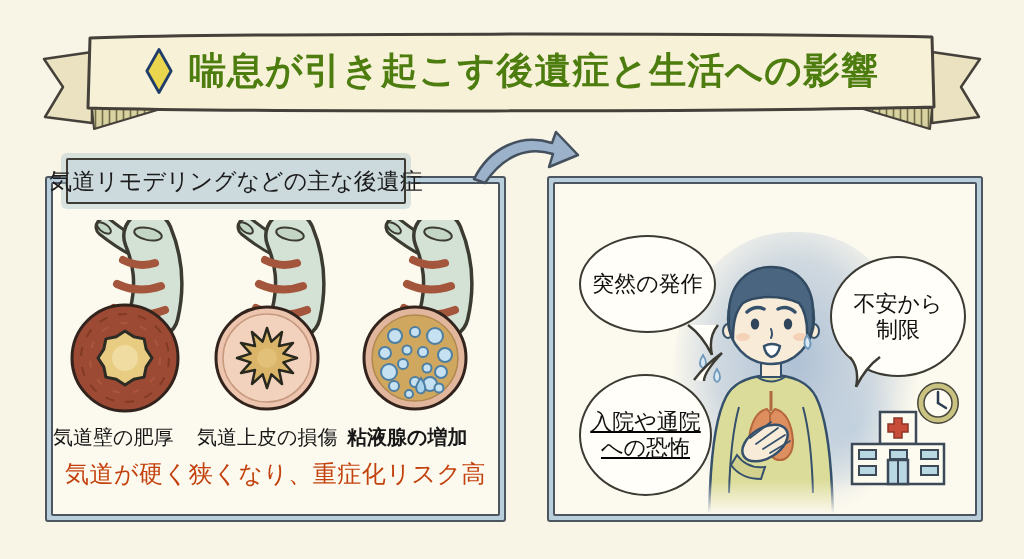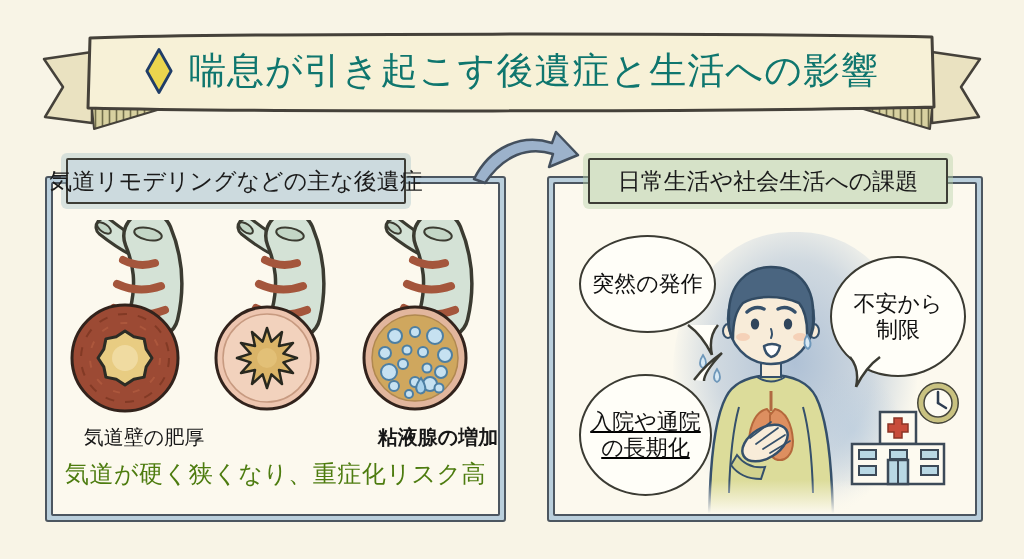--- a/index.html
+++ b/index.html
@@ -3,21 +3,21 @@
 <meta charset="utf-8">
 <style>
   html,body{margin:0;padding:0;}
   body{font-family:"Liberation Sans","DejaVu Sans",sans-serif;background:#efece0;}
   #stage{position:relative;width:1024px;height:559px;background:#f8f4e6;overflow:hidden;}
 
   
   #banner-svg{position:absolute;left:36px;top:28px;}
   #banner-title{position:absolute;left:90px;top:42px;width:844px;height:58px;
     display:flex;align-items:center;justify-content:center;gap:16px;z-index:4;}
-  #banner-title .title-text{font-size:37px;font-weight:normal;color:#0f766e;letter-spacing:1px;white-space:nowrap;}
+  #banner-title .title-text{font-size:37px;font-weight:bold;color:#4d7c0f;letter-spacing:1px;white-space:nowrap;}
 
   
   #arrow-svg{position:absolute;left:470px;top:127px;z-index:6;}
 
   
   .panel{position:absolute;top:176px;height:346px;border:2px solid #4c5660;background:#bacfdc;
     padding:4px;box-sizing:border-box;border-radius:3px;}
   .panel-inner{position:relative;width:100%;height:100%;background:#fcf9ee;border:2px solid #4c5660;
     box-sizing:border-box;overflow:hidden;border-radius:2px;}
   #panel-left{left:45px;width:461px;}
@@ -25,24 +25,24 @@
 
   .panel-header{position:absolute;top:158px;height:46px;border:2.5px solid #3d3d36;border-radius:2px;
     display:flex;align-items:center;justify-content:center;z-index:5;
     font-size:23px;color:#1b1b1b;white-space:nowrap;box-sizing:border-box;}
   #header-left{left:66px;width:340px;background:#ccdade;box-shadow:0 0 0 5px rgba(176,200,205,.45);}
   #header-right{left:588px;width:360px;background:#d6e2c8;box-shadow:0 0 0 5px rgba(186,210,170,.45);}
 
   
   .airway-fig{position:absolute;top:36px;}
   #fig-1{left:4px;}  #fig-2{left:146px;}  #fig-3{left:294px;}
-  .fig-label{position:absolute;top:240px;text-align:center;font-size:20px;color:#171717;white-space:nowrap;margin-left:16px;}
+  .fig-label{position:absolute;top:240px;text-align:left;font-size:20px;color:#171717;white-space:nowrap;}
   #label-1{left:0;width:150px;} #label-2{left:144px;width:156px;} #label-3{left:294px;width:150px;font-weight:bold;}
   #summary-line{position:absolute;top:274px;left:0;width:100%;text-align:center;
-    font-size:24px;color:#4d7c0f;letter-spacing:.5px;}
+    font-size:24px;color:#c2410c;letter-spacing:.5px;}
 
   
   .wash{position:absolute;border-radius:48%;}
   #wash-main{left:118px;top:48px;width:244px;height:290px;
     background:radial-gradient(ellipse at 50% 45%,rgba(171,190,212,.95),rgba(171,190,212,.55) 45%,rgba(171,190,212,0) 72%);}
   #wash-small{left:248px;top:186px;width:100px;height:120px;
     background:radial-gradient(ellipse at 50% 50%,rgba(183,203,222,.55),rgba(183,203,222,0) 70%);}
   #person-svg{position:absolute;left:132px;top:73px;z-index:2;}
   #person-fade{position:absolute;left:134px;top:296px;width:176px;height:42px;z-index:3;
     background:linear-gradient(rgba(252,249,238,0),#fcf9ee 80%);}
@@ -154,20 +154,21 @@
             <circle cx="47" cy="166" r="5"></circle>
           <circle cx="68" cy="162" r="5"></circle>
             <circle cx="83" cy="164" r="7"></circle>
             <circle cx="62" cy="174" r="4"></circle>
           <circle cx="92" cy="168" r="4.5"></circle>
         </g>
         <path d="M74,158 C78,164 80,169 77,172 C75,174 71,174 70,171 C68,168 70,163 74,158 Z" fill="#a9d2ec" stroke="#4d7fa3" stroke-width="2"></path>
       </svg>
 
       <div class="fig-label" id="label-1">気道壁の肥厚</div>
+      <div class="fig-label" id="label-2">気道上皮の損傷</div>
       <div class="fig-label" id="label-3">粘液腺の増加</div>
       <div id="summary-line">気道が硬く狭くなり、重症化リスク高</div>
     </div>
   </div>
 
   <div class="panel" id="panel-right">
     <div class="panel-inner">
       <div class="wash" id="wash-main"></div>
       <div class="wash" id="wash-small"></div>
 
@@ -227,21 +228,21 @@
         <span class="b-line">不安から</span>
         <span class="b-line">制限</span>
       </div>
       <svg class="bubble-tail" id="tail-2" width="38" height="34" viewBox="0 0 38 34">
         <path d="M33,1 Q19,11 9,31 Q13,13 3,1 Z" fill="#fffef8"></path>
         <path d="M33,1 Q19,11 9,31 M9,31 Q13,13 3,1" fill="none" stroke="#3b3b33" stroke-width="2.5"></path>
       </svg>
 
       <div class="bubble" id="bubble-3">
         <span class="b-line">入院や通院</span>
-        <span class="b-line">の長期化</span>
+        <span class="b-line">への恐怖</span>
       </div>
       <svg class="bubble-tail" id="tail-3" width="34" height="30" viewBox="0 0 34 30">
         <path d="M3,28 Q15,12 31,1 Q13,20 13,29 Z" fill="#fffef8"></path>
         <path d="M3,28 Q15,12 31,1 M31,1 Q13,20 13,29" fill="none" stroke="#3b3b33" stroke-width="2.5"></path>
       </svg>
 
       <svg id="hospital-svg" width="100" height="80" viewBox="0 0 100 80">
         <rect x="32" y="4" width="36" height="32" fill="#fdfaf0" stroke="#3c4a58" stroke-width="2.5"></rect>
         <path d="M46,10 h8 v6 h6 v8 h-6 v6 h-8 v-6 h-6 v-8 h6 Z" fill="#c84c3a" stroke="#8c3526" stroke-width="1.5"></path>
         <rect x="4" y="36" width="92" height="40" fill="#fdfaf0" stroke="#3c4a58" stroke-width="2.5"></rect>
@@ -260,15 +261,14 @@
         <circle cx="22" cy="22" r="20" fill="#fbf8ea" stroke="#46463a" stroke-width="2"></circle>
         <circle cx="22" cy="22" r="17" fill="#fbf8ea" stroke="#c9c280" stroke-width="5"></circle>
         <circle cx="22" cy="22" r="14" fill="#fdfbf2" stroke="#46463a" stroke-width="1.5"></circle>
         <path d="M22,22 L22,11" stroke="#2e3e52" stroke-width="2.5" stroke-linecap="round"></path>
         <path d="M22,22 L30,27" stroke="#2e3e52" stroke-width="2.5" stroke-linecap="round"></path>
       </svg>
     </div>
   </div>
 
   <div class="panel-header" id="header-left">気道リモデリングなどの主な後遺症</div>
-  <div class="panel-header" id="header-right">日常生活や社会生活への課題</div>
 
 </div>
 
 </body></html>

